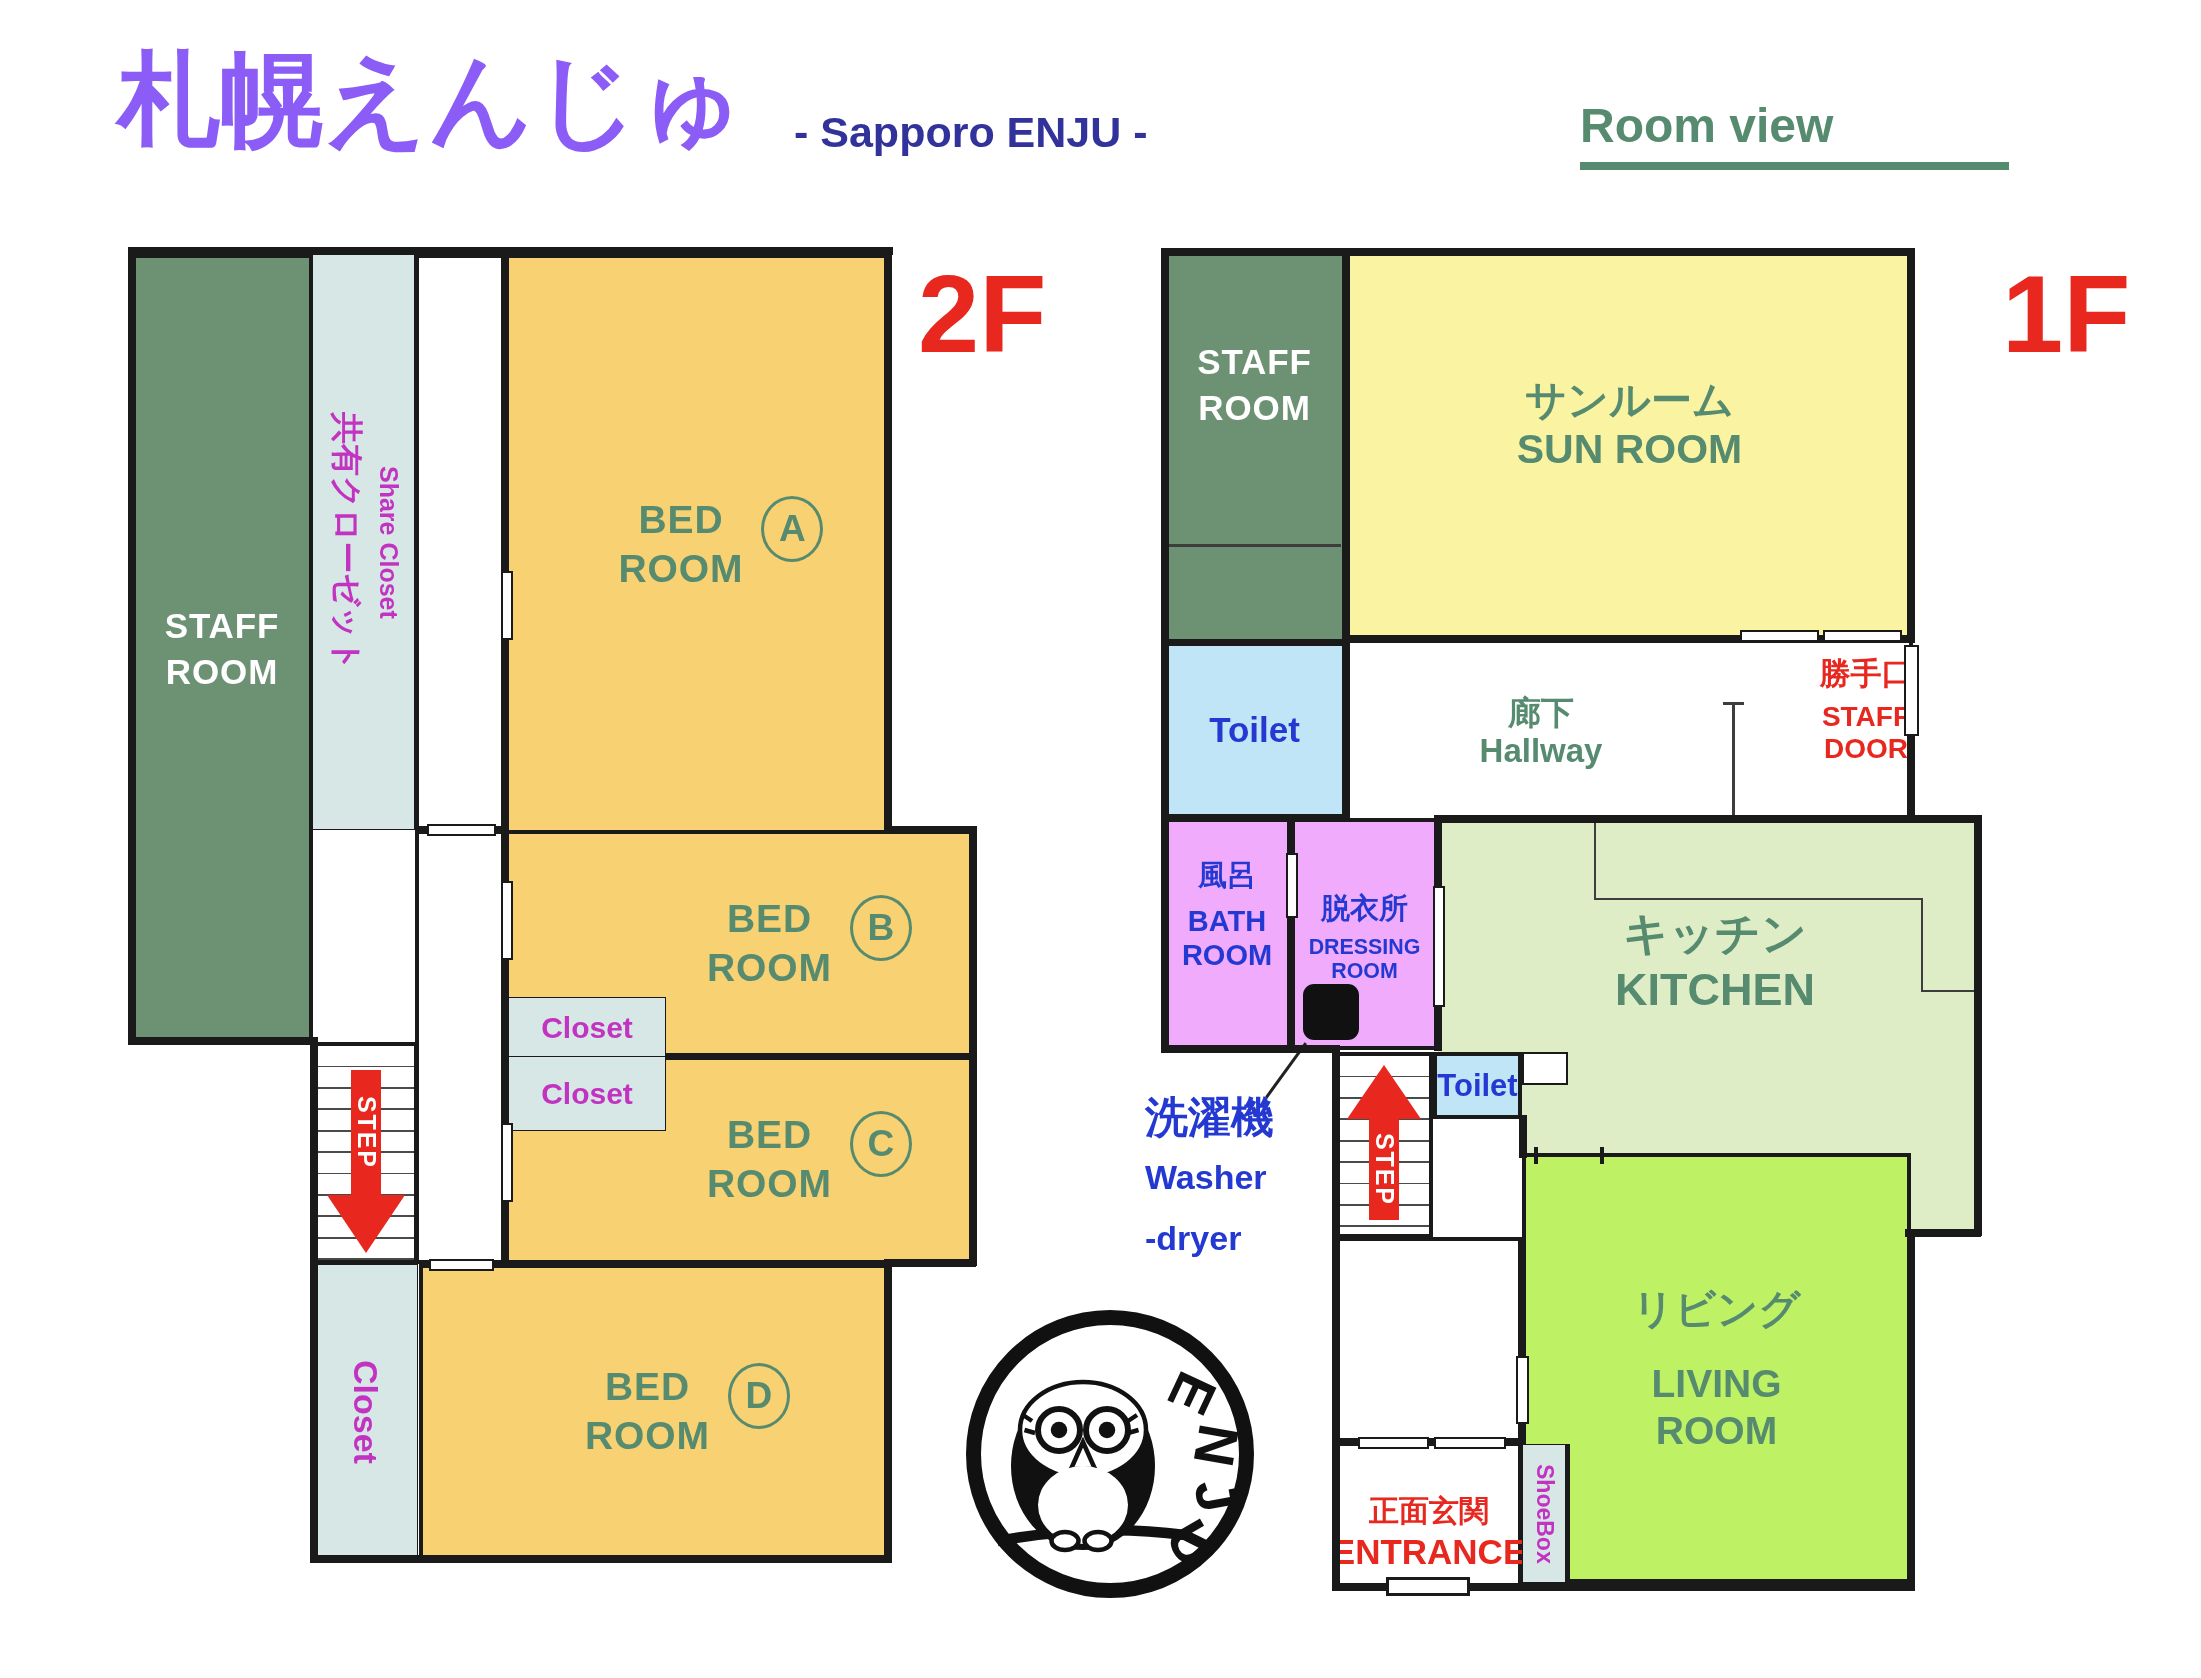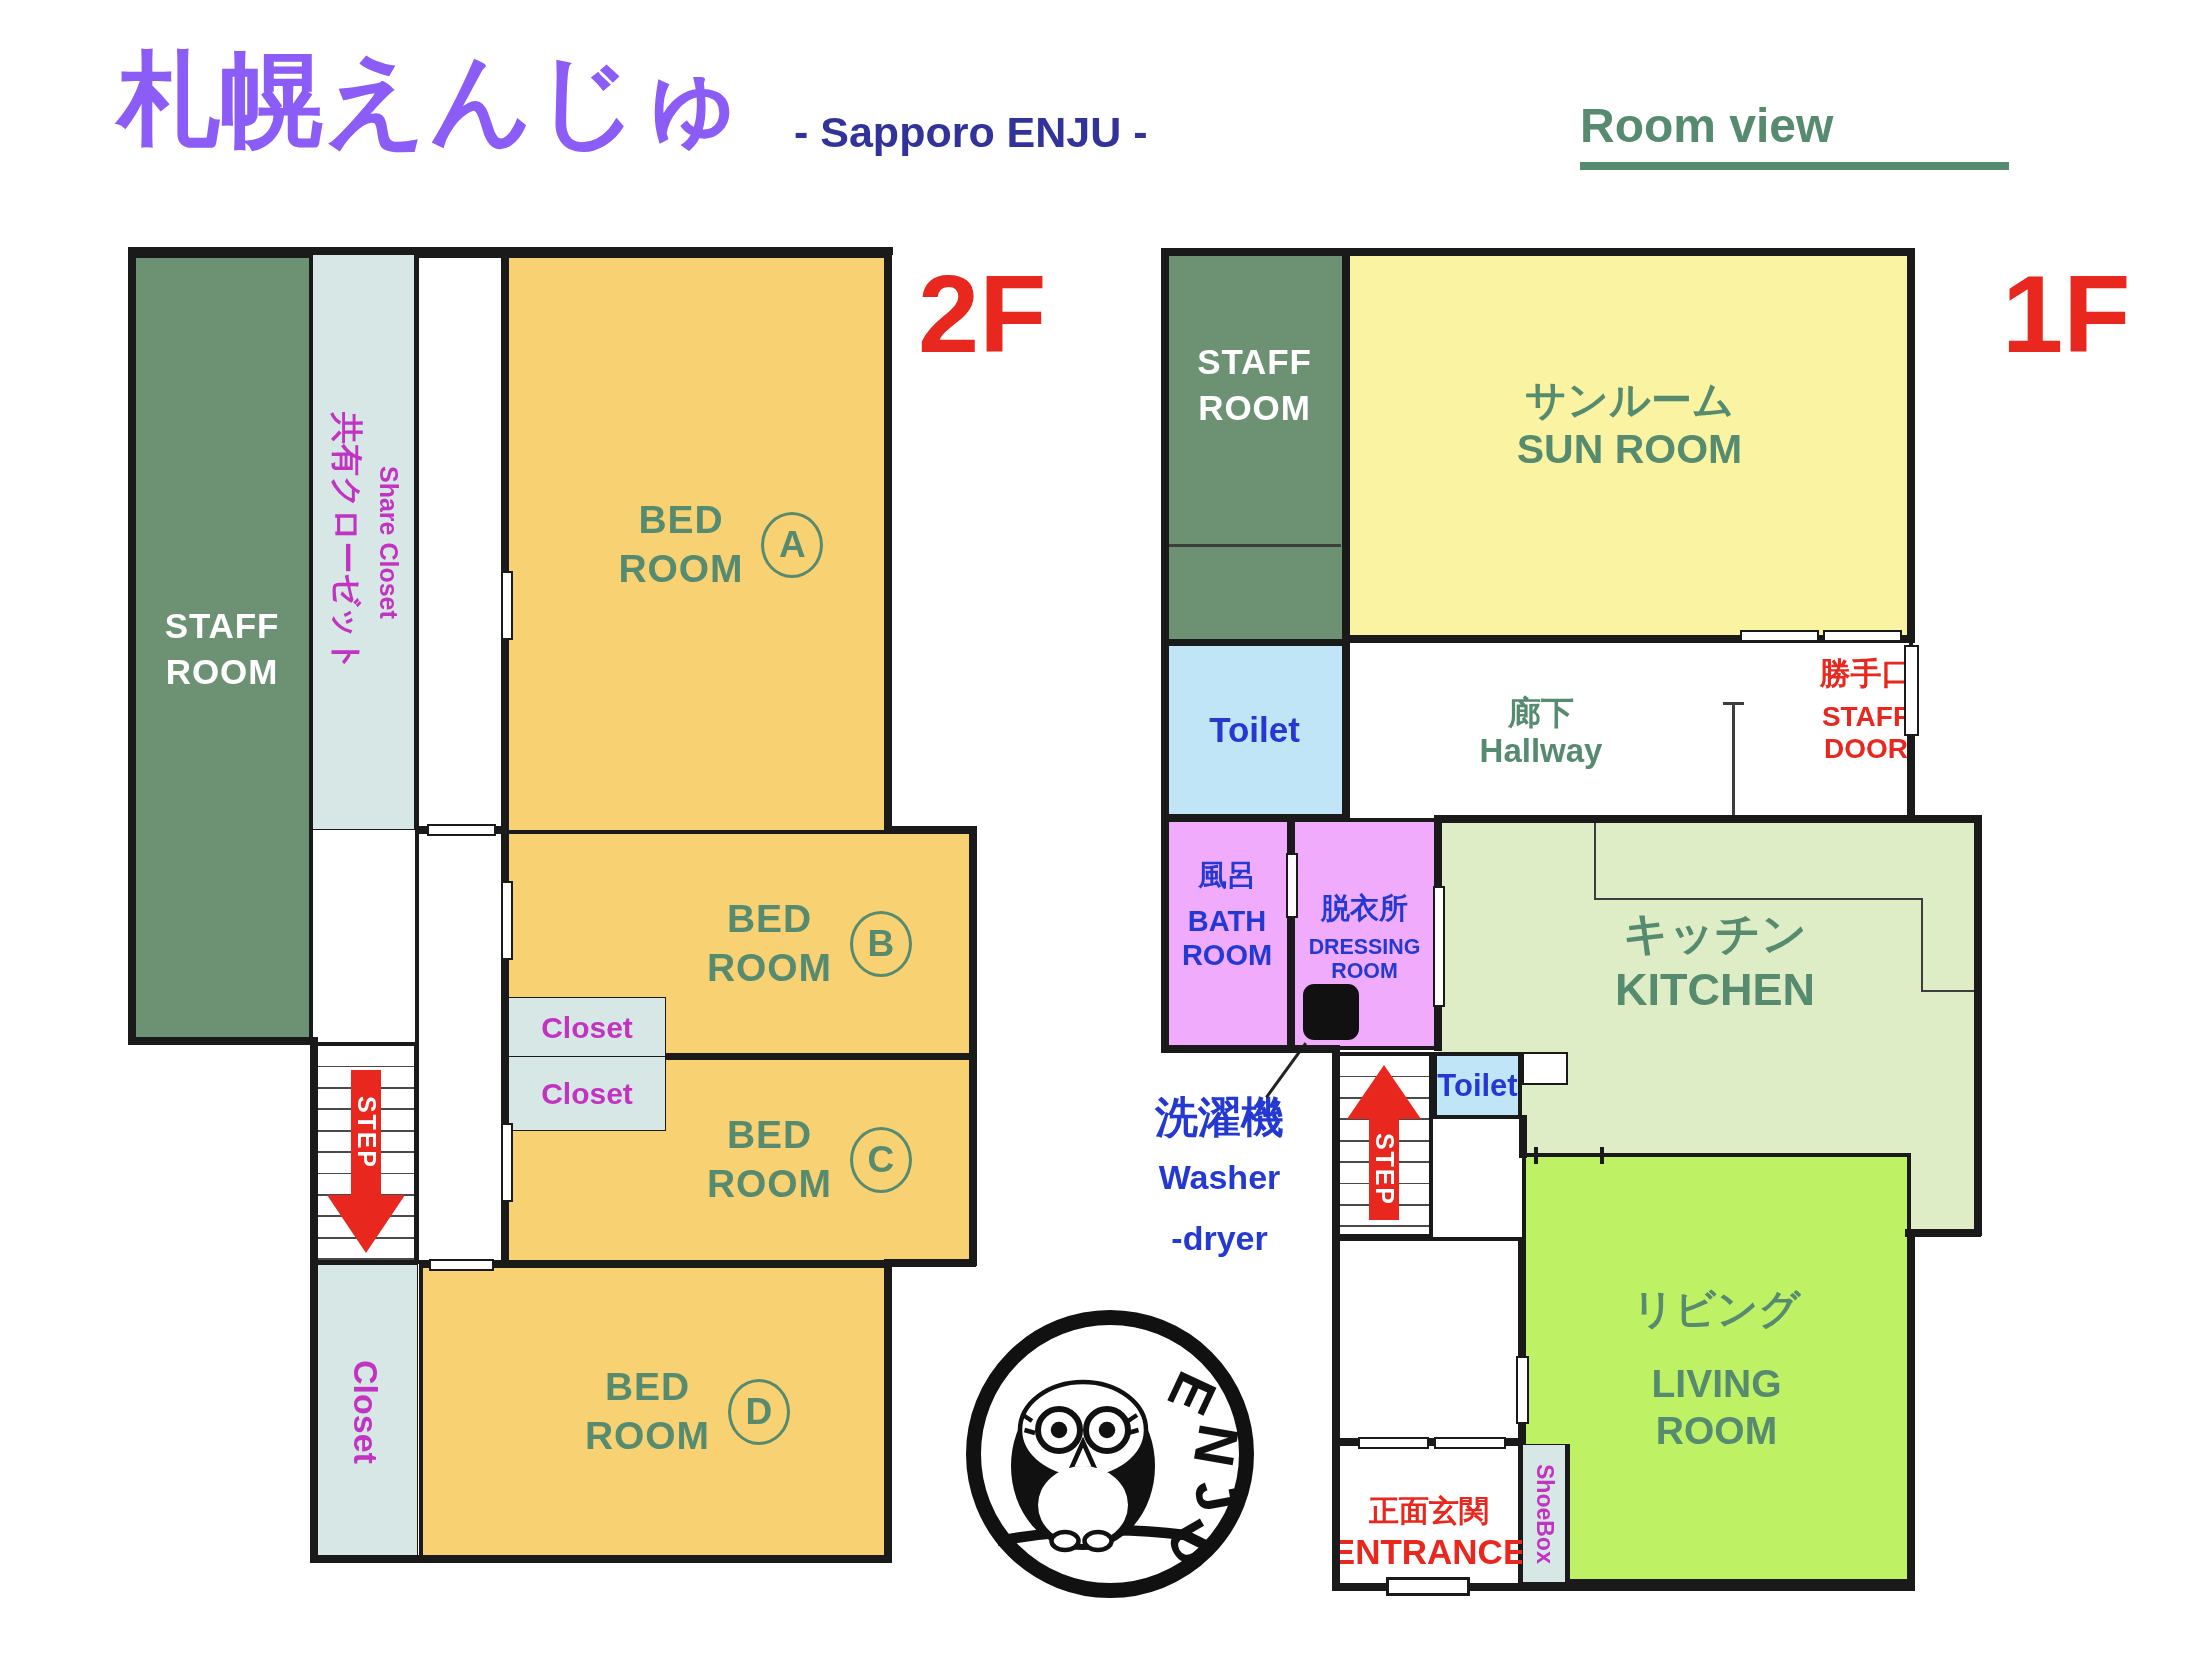--- a/index.html
+++ b/index.html
@@ -8,21 +8,21 @@
   .abs{position:absolute;box-sizing:border-box;}
   .room{position:absolute;box-sizing:border-box;border:4.7px solid #1a1a1a;
         display:flex;flex-direction:column;align-items:center;justify-content:center;
         text-align:center;z-index:1;}
   .thin{border-width:1.9px;z-index:2;}
   .green{background:#6C9173;} .lblue{background:#D7E7E5;} .yellow{background:#F7D172;}
   .paleyellow{background:#FAF3A2;} .skyblue{background:#BFE5F6;} .cyan{background:#f0abfc;}
   .kgreen{background:#DEEDC5;} .pink{background:#bef264;} .whitebg{background:#ffffff;}
   .glabel{color:#578B70;font-weight:bold;}
   .staff-label{color:#ffffff;font-weight:bold;font-size:35px;line-height:1.3;letter-spacing:0.9px;}
-  .bedlabel{display:flex;align-items:center;gap:18px;}
+  .bedlabel{display:flex;gap:18px;}
   .bedtext{font-size:39px;line-height:1.25;letter-spacing:0.9px;}
   .circ{border:3.7px solid #578B70;border-radius:50%;width:56px;height:60px;
         display:flex;align-items:center;justify-content:center;
         font-size:37px;color:#578B70;font-weight:bold;flex:0 0 auto;}
   .vtext{writing-mode:vertical-rl;text-orientation:sideways;font-weight:bold;white-space:nowrap;}
   .magenta{color:#C233C2;}
   .bluetext{color:#2438D2;font-weight:bold;}
   .redtext{color:#E8281E;font-weight:bold;}
   .door{position:absolute;background:#fff;border:2.8px solid #1a1a1a;box-sizing:border-box;z-index:5;}
   .wline{position:absolute;background:#1a1a1a;z-index:4;}
@@ -183,21 +183,21 @@
       <span style="display:block;font-size:29px;margin-bottom:9.3px;margin-top:28px;">脱衣所</span>
       <span style="display:block;font-size:21.4px;">DRESSING</span>
       <span style="display:block;font-size:21.4px;">ROOM</span>
     </div>
   </div>
 
   <div class="abs" style="left:1303px;top:984px;width:56px;height:56px;background:#111;border-radius:11.2px;z-index:3;"></div>
 
   <div class="abs" style="left:1307px;top:1044px;width:67px;height:2.8px;background:#222;transform-origin:0 0;transform:rotate(126deg);z-index:3;"></div>
 
-  <div class="abs" style="left:1145px;top:1089px;width:149px;text-align:center;">
+  <div class="abs" style="left:1145px;top:1089px;width:149px;">
     <span class="bluetext" style="display:block;font-size:43px;">洗濯機</span>
     <span class="bluetext" style="display:block;font-size:34px;line-height:1.15;margin-top:11.2px;">Washer</span>
     <span class="bluetext" style="display:block;font-size:34px;line-height:1.15;margin-top:22px;">-dryer</span>
   </div>
 
   <div class="room whitebg stairs" style="left:1336px;top:1052px;width:97px;height:186px;"></div>
   <div class="tri" style="left:1347px;top:1065px;border-left:37px solid transparent;border-right:37px solid transparent;border-bottom:54px solid #E8281E;"></div>
   <div class="shaft" style="left:1369px;top:1119px;width:30px;height:101px;">
     <span class="vtext">STEP</span>
   </div>

